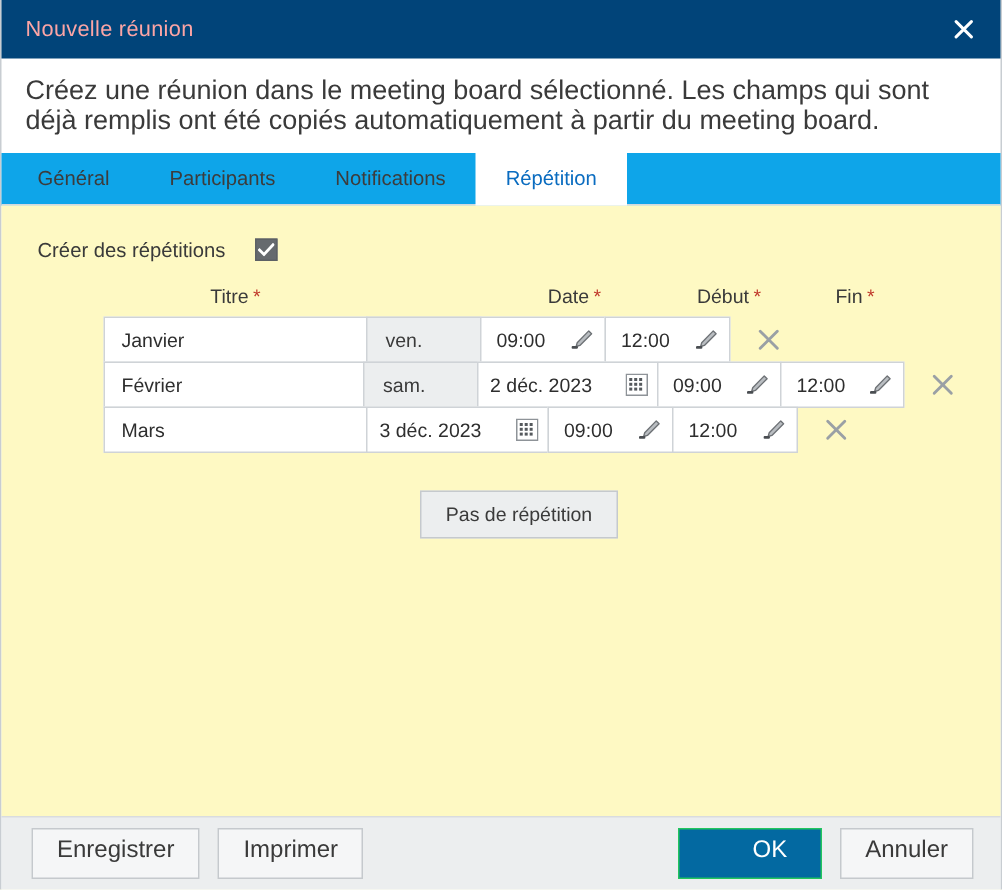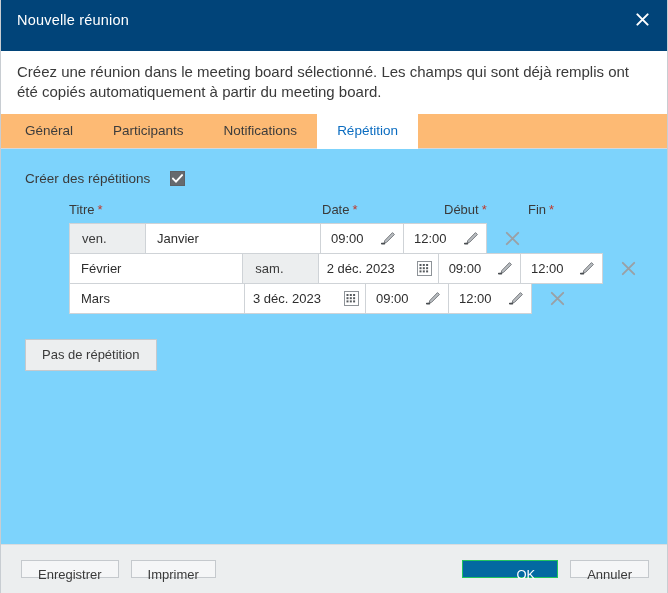--- a/index.html
+++ b/index.html
@@ -18,54 +18,54 @@
     border-left:1px solid #c8cdd2;
     border-right:1px solid #c8cdd2;
     background:#ffffff;
     display:flex;flex-direction:column;
   }
 
   
   .titlebar{
     height:39px;
     background:#014479;
-    color:#ffffff;
+    color:#fca5a5;
     display:flex;align-items:center;
-    padding:0 14px 12px 16px;
+    padding:0 14px 0 16px;
     flex:0 0 auto;
   }
   .titlebar .title{
     font-size:14.5px;
     letter-spacing:.2px;
     flex:1 1 auto;
   }
   .close-btn{
     width:22px;height:22px;
     display:flex;align-items:center;justify-content:center;
     cursor:pointer;
     color:#ffffff;
     font-size:16px;
     line-height:1;
   }
   .close-btn svg{display:block;}
 
   
   .description{
     padding:11px 18px 12px 16px;
-    font-size:15px;
+    font-size:18px;
     line-height:20px;
     color:#3a3a3a;
     flex:0 0 auto;
   }
 
   
   .tabstrip{
     position:relative;
     height:34px;
-    background:#fdba74;
+    background:#0ea5e9;
     border-bottom:1px solid #d5d8dc;
     display:flex;
     align-items:center;
     padding-left:4px;
     flex:0 0 auto;
   }
   .tab{
     height:34px;
     line-height:34px;
     padding:0 20px;
@@ -80,23 +80,24 @@
     position:relative;
     z-index:2;
     margin-bottom:-1px;
     height:35px;
     line-height:34px;
   }
 
   
   .content{
     flex:1 1 auto;
-    background:#7dd3fc;
+    background:#fef9c3;
     padding:0;
     position:relative;
+    text-align:center;
   }
 
   .checkbox-row{
     display:flex;align-items:center;
     padding:22px 0 0 24px;
   }
   .checkbox-row .cb-label{
     font-size:13.5px;color:#3a3a3a;
     margin-right:20px;
   }
@@ -189,24 +190,24 @@
     flex:0 0 auto;
     height:48px;
     background:#eceeef;
     border-top:1px solid #d9dcdf;
     display:flex;align-items:center;
     padding:0 18px 0 20px;
   }
   .fbtn{
     border:1px solid #c5c9cd;
     background:#f5f6f7;
-    font-size:13px;
+    font-size:16px;
     color:#3a3a3a;
     padding:0 16px;
-    height:18px;
+    height:34px;
     line-height:28px;
     cursor:pointer;
     box-sizing:border-box;
   }
   .fbtn + .fbtn{ margin-left:12px;text-align:right; }
   .spacer{ flex:1 1 auto; }
   .fbtn.primary{
     background:#0369a1;
     border:1px solid #22c55e;
     color:#ffffff;
@@ -256,22 +257,22 @@
       <div class="thead">
         <div class="th col-title"><span>Titre</span><span class="req">*</span></div>
         <div class="th col-day"></div>
         <div class="th col-date"><span>Date</span><span class="req">*</span></div>
         <div class="th col-start"><span>Début</span><span class="req">*</span></div>
         <div class="th col-end"><span>Fin</span><span class="req">*</span></div>
         <div class="th col-del"></div>
       </div>
 
       <div class="trow">
+        <div class="cell cell-title">Janvier</div>
         <div class="cell cell-day">ven.</div>
-        <div class="cell cell-title">Janvier</div>
         <div class="cell cell-time">
           <span class="val">09:00</span>
           <span>
             <svg class="icon-pencil" viewBox="0 0 15 15" aria-hidden="true">
               <path d="M11.5 1.6 L13.4 3.5 L5.6 11.3 L3.1 12 L3.8 9.5 Z" fill="#b9bdc1" stroke="#6d7175" stroke-width="0.9" stroke-linejoin="round"></path>
               <path d="M0.8 12.6 L3.4 12.6" stroke="#4a4e52" stroke-width="1.8" stroke-linecap="round"></path>
             </svg>
           </span>
         </div>
         <div class="cell cell-time">

